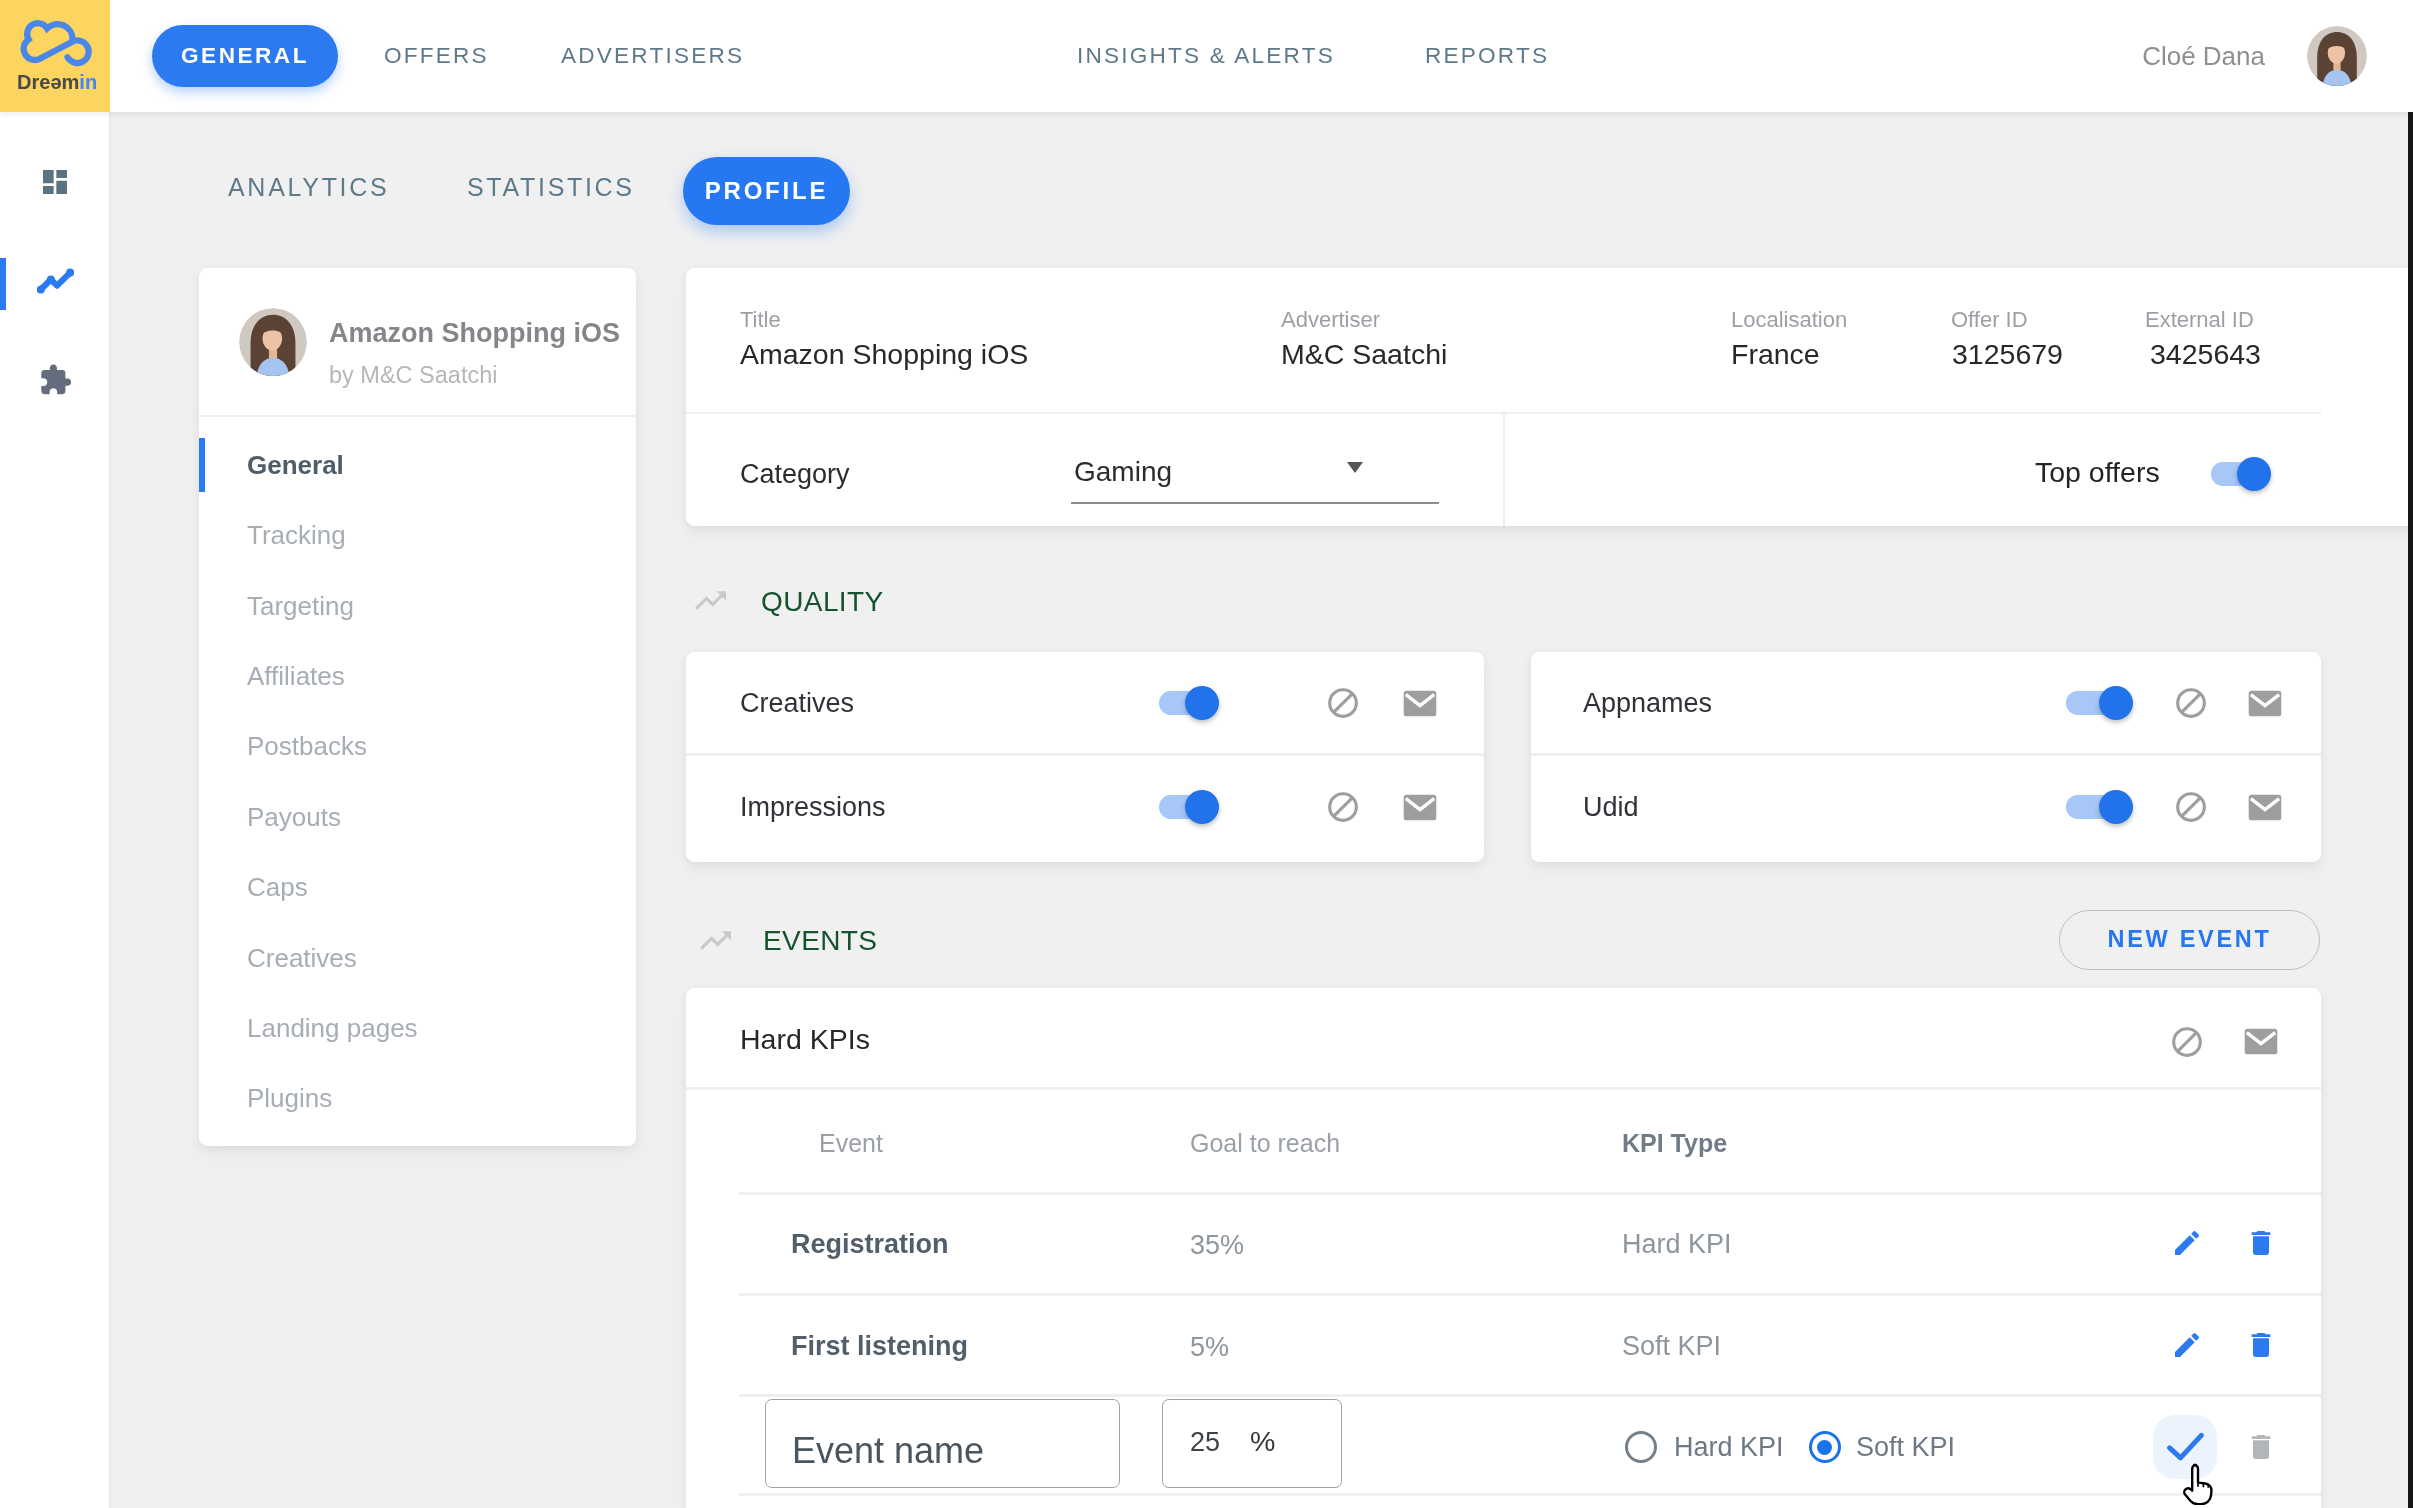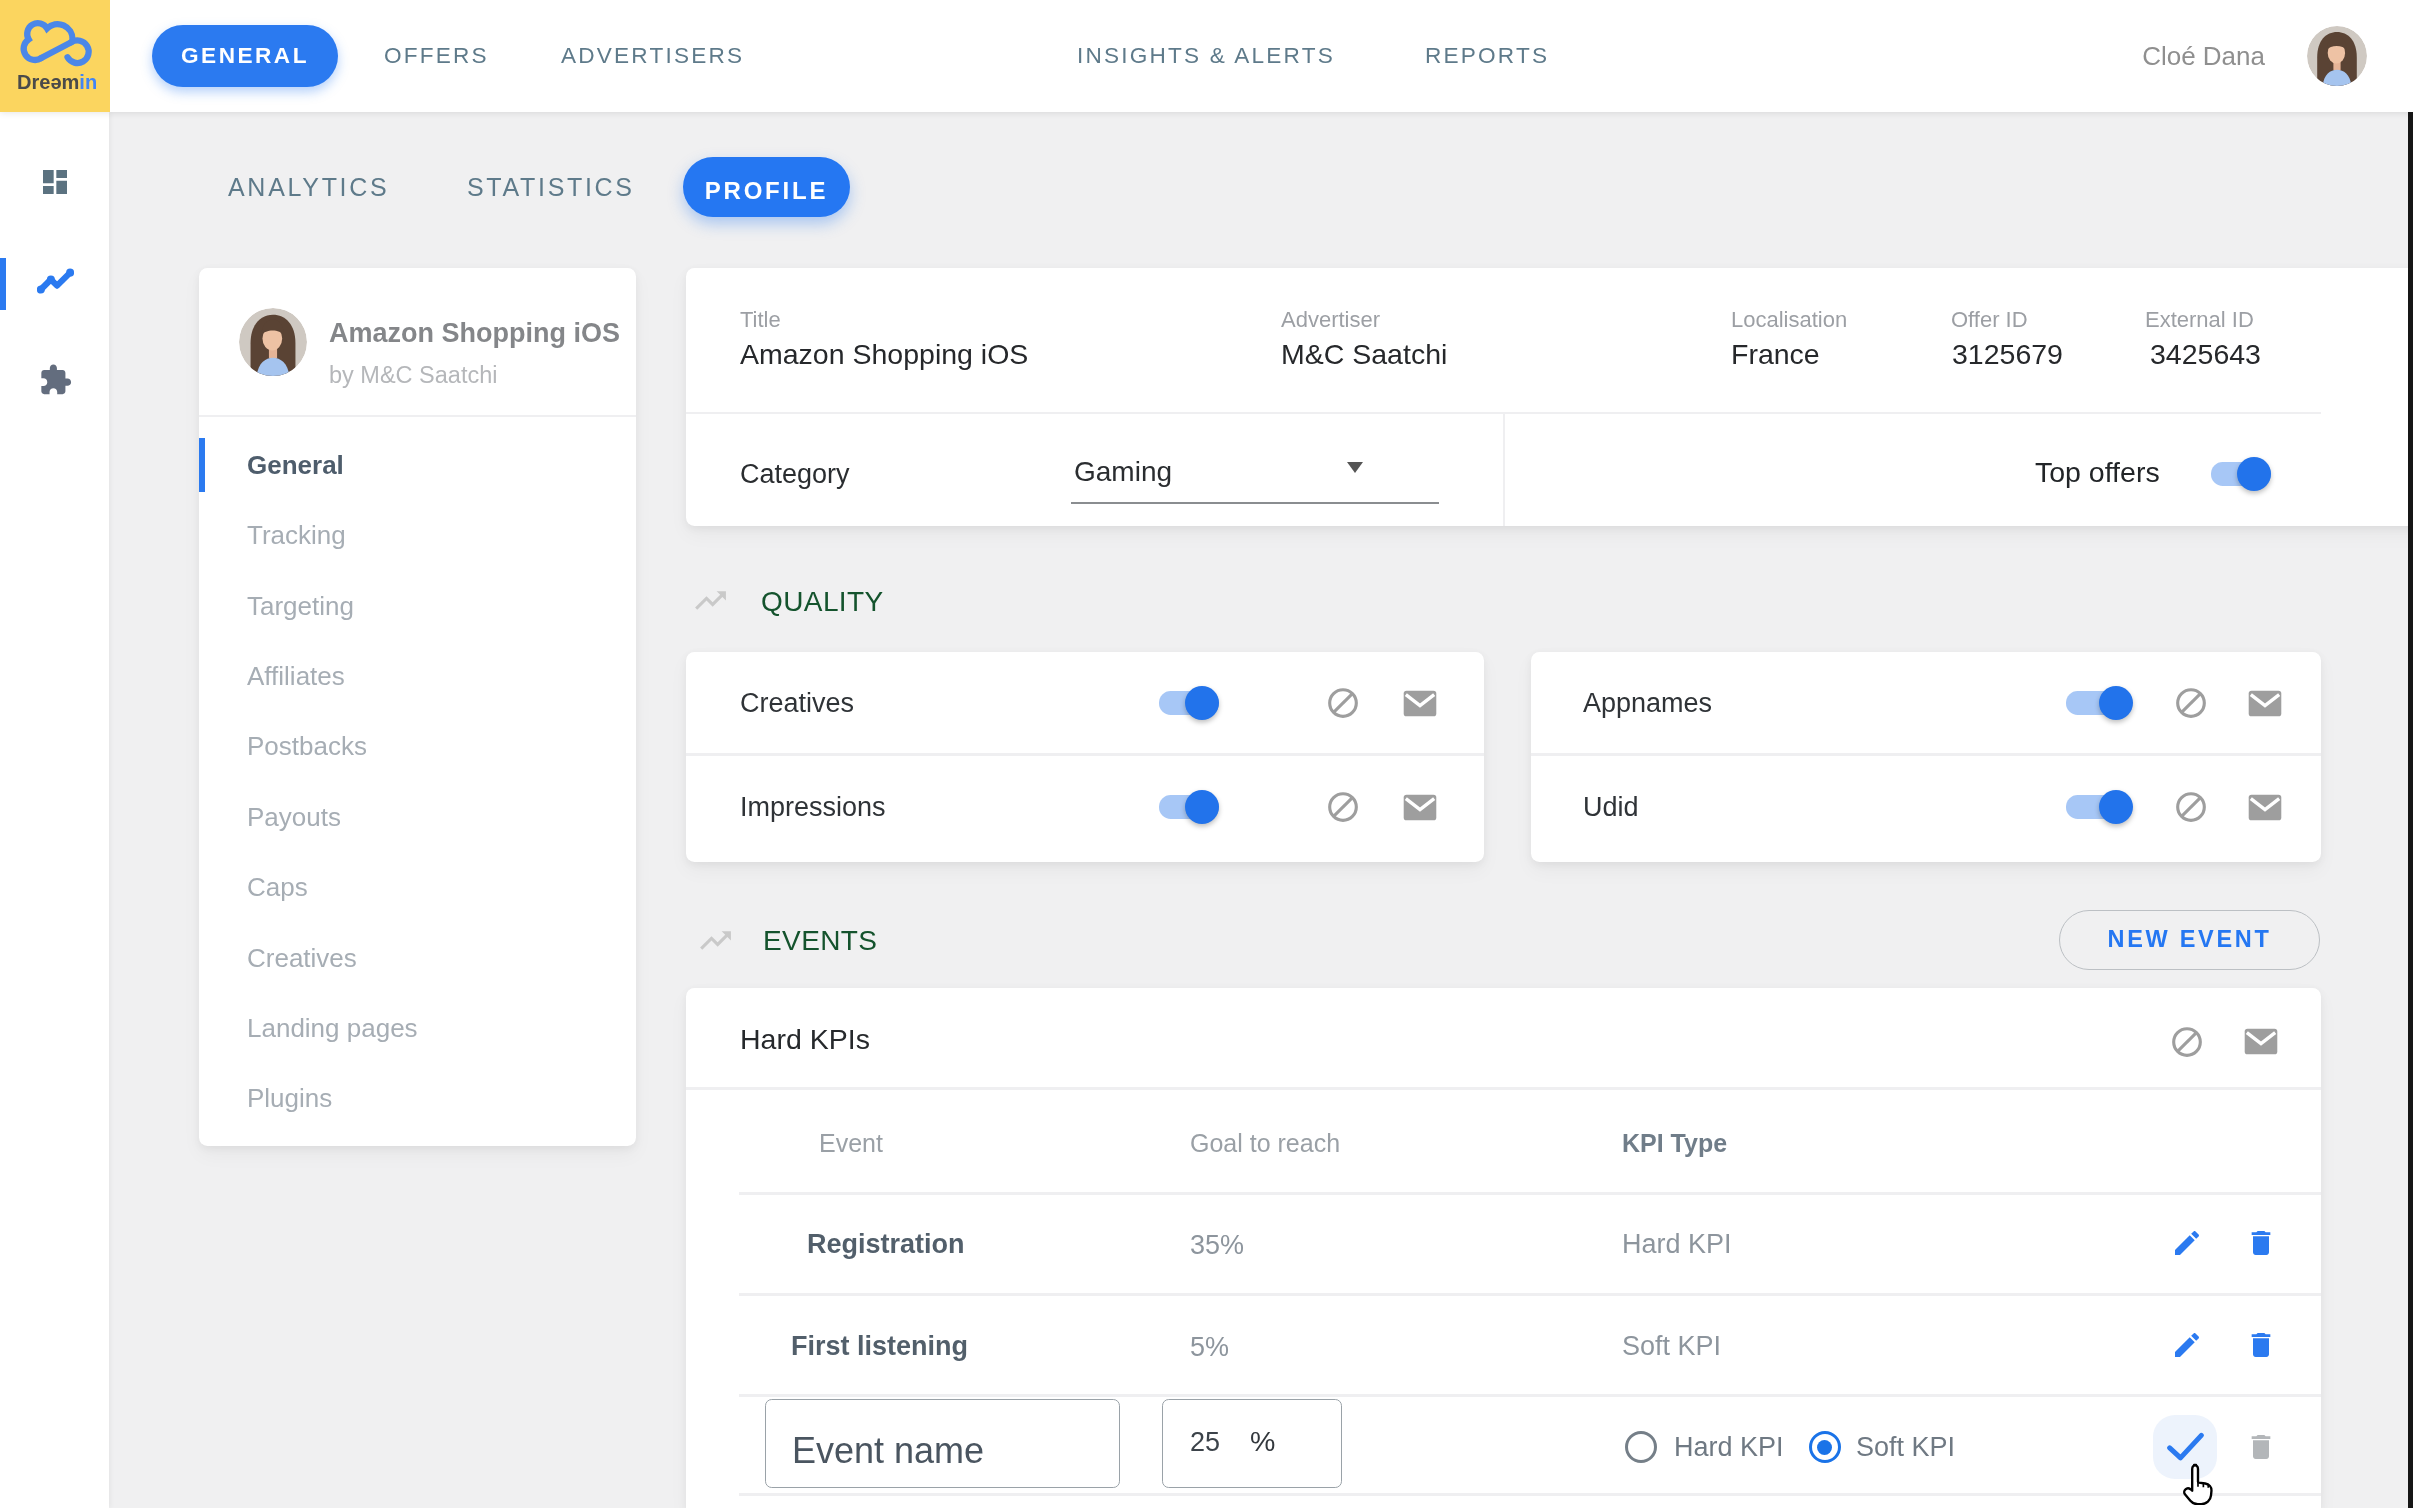--- a/index.html
+++ b/index.html
@@ -22,21 +22,21 @@
               font-size:26px; color:#8f8f8f; }
 
   
   #sidebar { position:absolute; left:0; top:112px; width:109px; height:1396px; background:#fff;
              box-shadow:1.7px 0 5px rgba(0,0,0,0.05); z-index:20; }
   #sidebar .bar { position:absolute; left:0; top:146px; width:5.9px; height:52px; background:#2b7af0; }
 
   
   .tabitem { position:absolute; top:159px; height:57px; line-height:57px; font-size:25px;
              letter-spacing:2.7px; color:#5e7a8a; font-weight:400; }
-  #pill-profile { position:absolute; left:683px; top:157px; width:167px; height:60px;
+  #pill-profile { position:absolute; left:683px; top:157px; width:167px; height:68px;
                   border-radius:34px; background:#2577f2; box-shadow:0 6.7px 15px rgba(37,119,242,0.35);
                   color:#fff; font-size:24px; letter-spacing:2.8px; font-weight:600;
                   text-align:center; line-height:68px; }
 
   .card { position:absolute; background:#fff; border-radius:8.4px;
           box-shadow:0 2.5px 8.4px rgba(0,0,0,0.05), 0 8.4px 20px rgba(0,0,0,0.04); }
 
   
   #menucard { left:199px; top:268px; width:437px; height:878px; }
   .menuitem { position:absolute; left:48px; font-size:26px; color:#a6adb4; }
@@ -252,21 +252,21 @@
       <rect x="0.5" y="0.5" width="23" height="18" rx="2" fill="#9e9e9e"></rect>
       <path d="M2 3.2 L12 11 L22 3.2" fill="none" stroke="#fff" stroke-width="2.4"></path>
     </svg>
     <div class="hdiv" style="left:0; top:99px; width:1635px; height:2.5px;"></div>
 
     <div class="th" style="left:105px; top:141px;margin-left:28px;">Event</div>
     <div class="th" style="left:504px; top:141px;">Goal to reach</div>
     <div class="th" style="left:936px;top:141px; color:#707d89; font-weight:700;">KPI Type</div>
     <div class="hdiv" style="left:53px; top:204px; width:1582px; height:2.5px;"></div>
 
-    <div class="td-name" style="left:105px; top:241px;margin-left:16px;">Registration</div>
+    <div class="td-name" style="left:105px; top:241px;">Registration</div>
     <div class="td-val" style="left:504px; top:242px;">35%</div>
     <div class="td-val" style="left:936px;top:241px;">Hard KPI</div>
     <svg style="position:absolute; left:1485px; top:239px;" width="32" height="32" viewBox="0 0 24 24" fill="#2b7af0">
       <path d="M3 17.25V21h3.75L17.81 9.94l-3.75-3.75L3 17.25zM20.71 7.04c.39-.39.39-1.02 0-1.41l-2.34-2.34c-.39-.39-1.02-.39-1.41 0l-1.83 1.83 3.75 3.75 1.83-1.83z"></path>
     </svg>
     <svg style="position:absolute; left:1559px; top:239px;" width="32" height="32" viewBox="0 0 24 24" fill="#2b7af0">
       <path d="M6 19c0 1.1.9 2 2 2h8c1.1 0 2-.9 2-2V7H6v12zM19 4h-3.5l-1-1h-5l-1 1H5v2h14V4z"></path>
     </svg>
     <div class="hdiv" style="left:53px; top:305px; width:1582px; height:2.5px;"></div>
 

